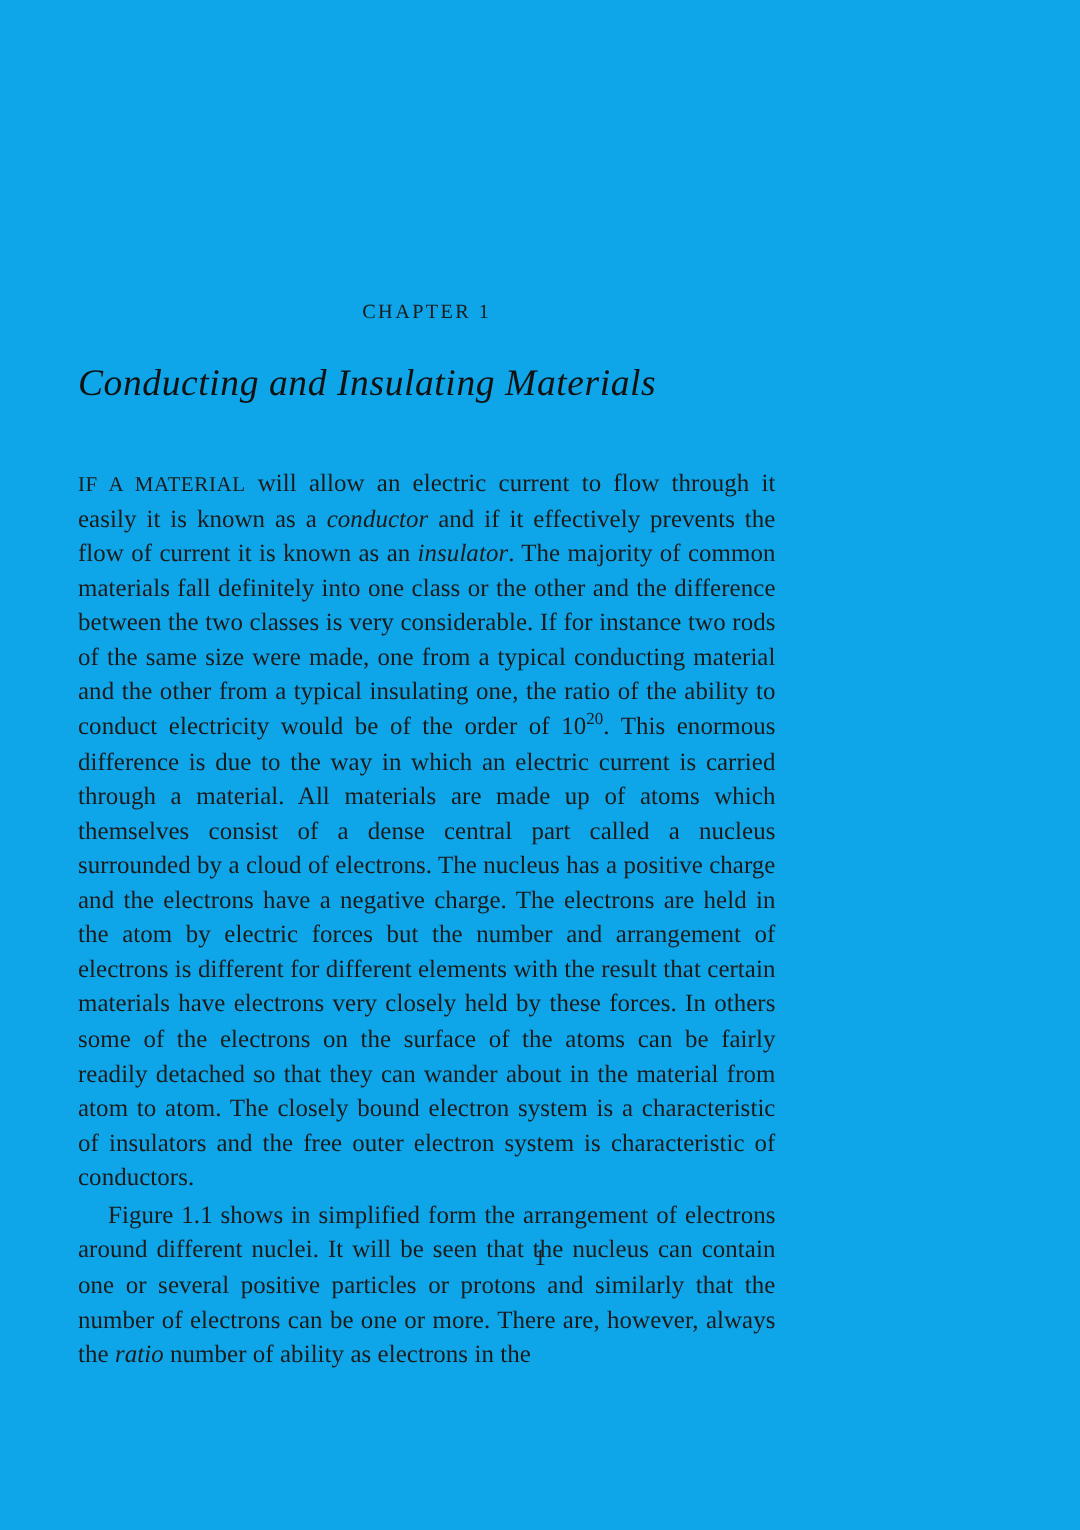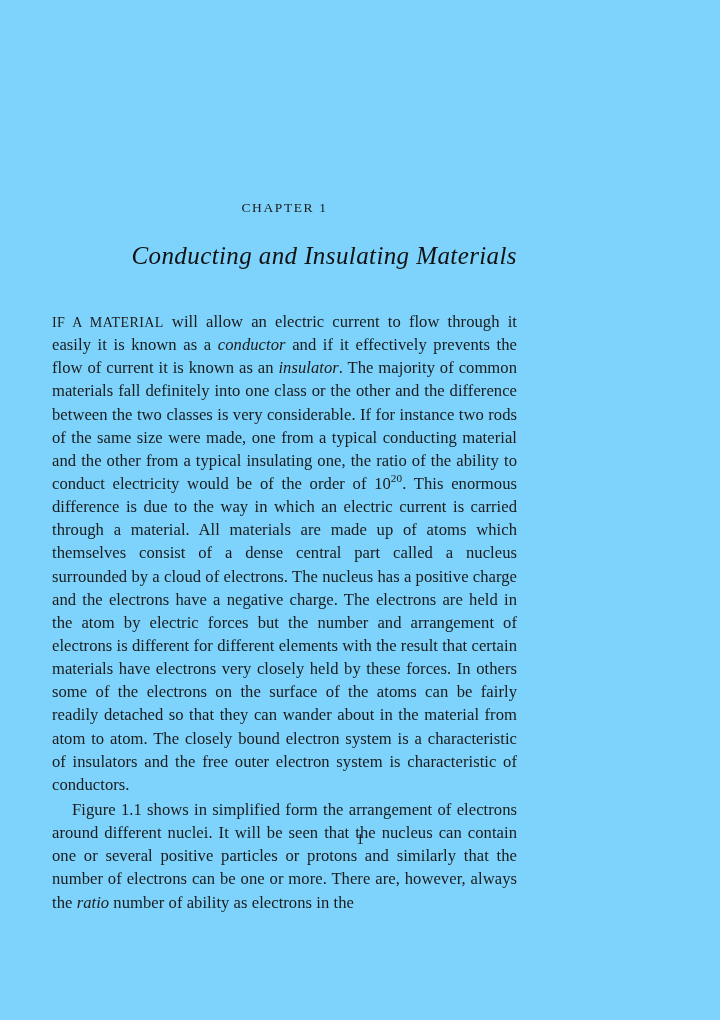--- a/index.html
+++ b/index.html
@@ -11,40 +11,40 @@
     width: 720px;
     height: 1020px;
     overflow: hidden;
     font-family: "Liberation Serif", serif;
     color: #161616;
   }
   .page {
     position: relative;
     width: 720px;
     height: 1020px;
-    background: #7dd3fc;
+    background: #0ea5e9;
     text-decoration: underline;
   }
   .content {
     position: absolute;
     left: 52px;
     top: 200px;
     width: 465px;
   }
   .chapter-label {
     text-align: center;
     font-family: "Liberation Serif", serif;
     font-size: 13.5px;
     letter-spacing: 1.6px;
     color: #1a1a1a;
     margin: 0 0 26px 0;
     font-weight: normal;
   }
   .chapter-title {
-    text-align: right;
+    text-align: left;
     font-family: "Liberation Serif", serif;
     font-style: italic;
     font-size: 25px;
     font-weight: normal;
     color: #121212;
     margin: 0 0 40px 0;
     letter-spacing: 0.4px;
   }
   .body-text {
     font-size: 16.6px;

